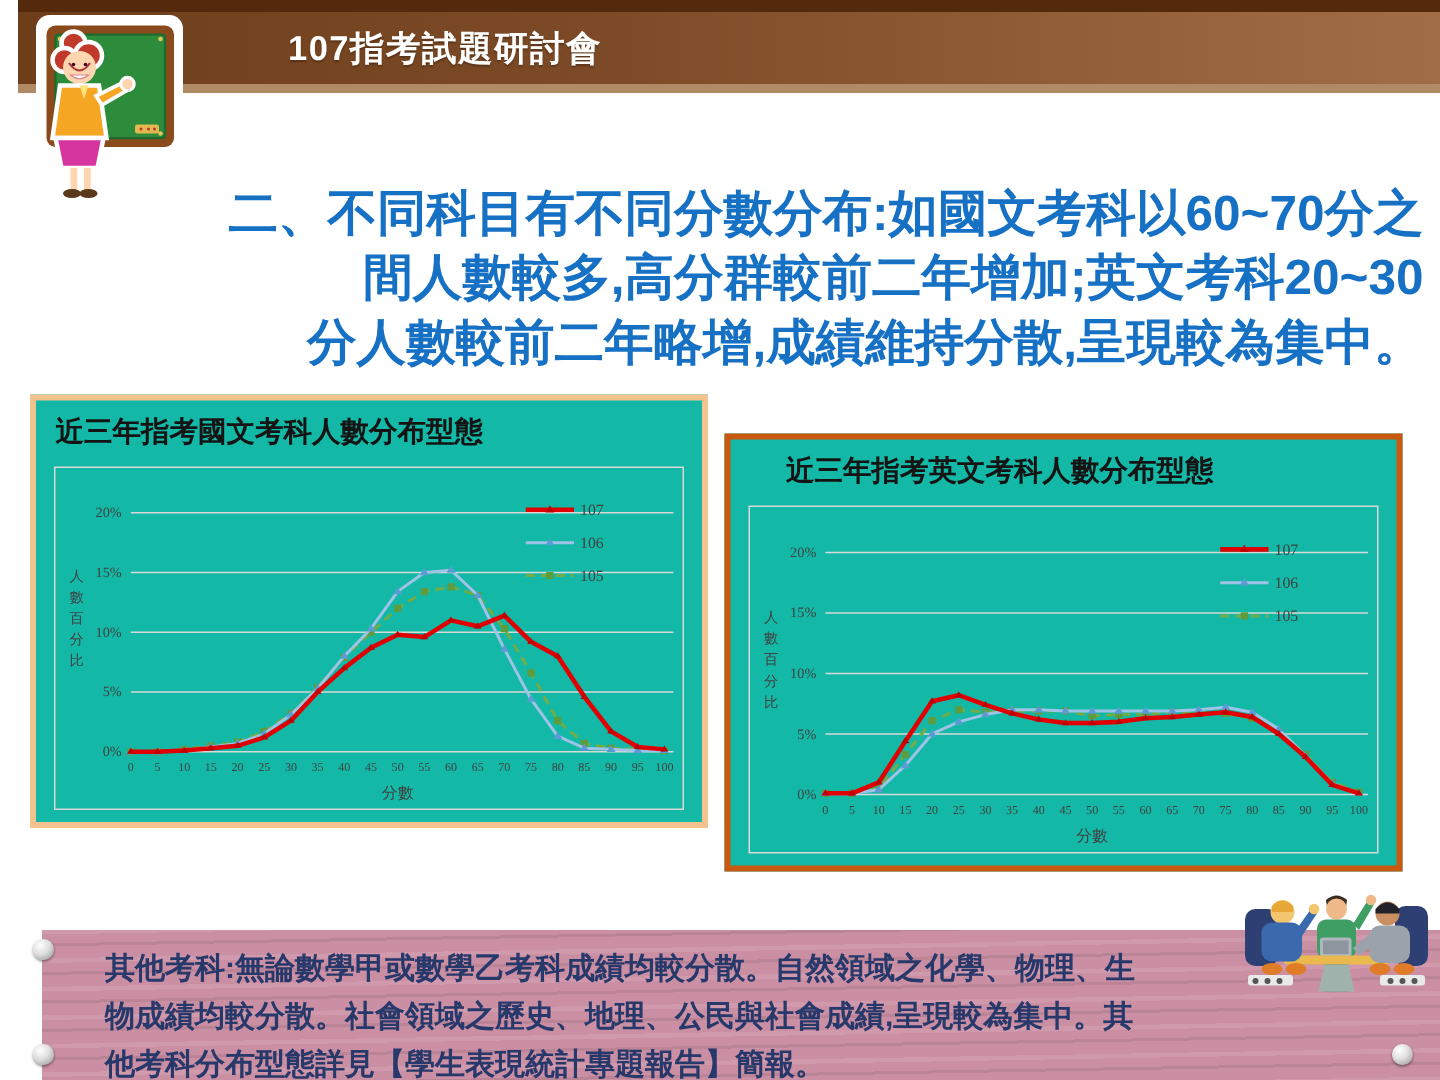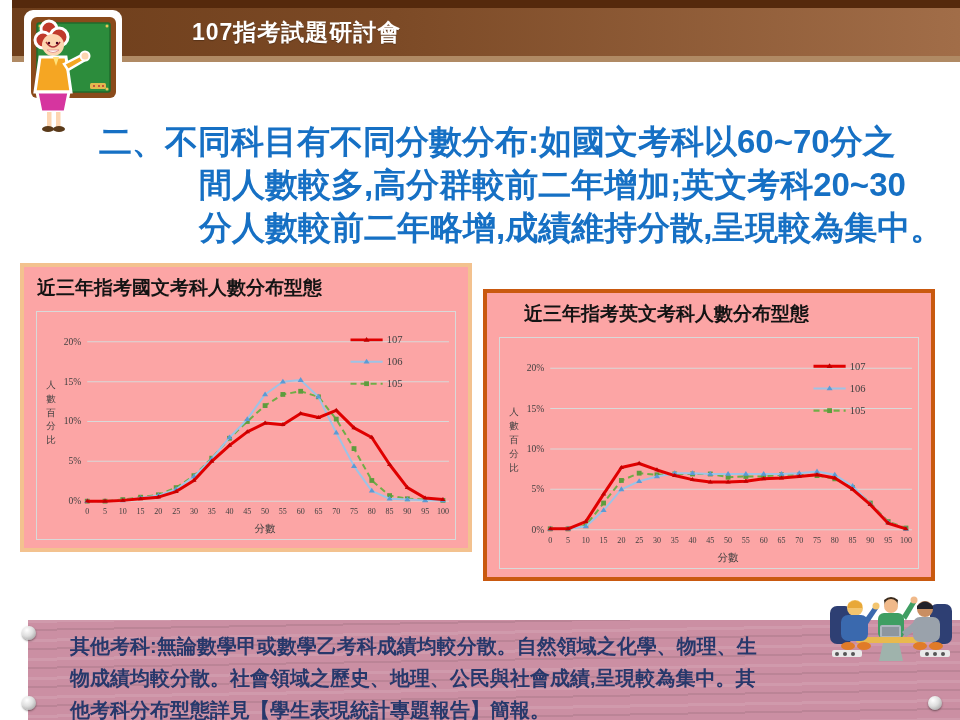--- a/index.html
+++ b/index.html
@@ -12,26 +12,26 @@
     border-top:8px solid #55290c;border-bottom:6px solid #b08a64;
     display:flex;align-items:center;}
   .header-title{color:#ffffff;font-weight:bold;font-size:23px;letter-spacing:1px;padding-left:180px;
     text-shadow:0 1px 1px rgba(0,0,0,.25);}
 
   
   .teacher{position:absolute;left:6px;top:4px;width:118px;height:130px;z-index:5;}
 
   
   .heading{position:absolute;left:99px;top:120px;width:850px;color:#1670c4;font-weight:bold;
-    font-size:33px;line-height:43px;}
+    font-size:33px;line-height:43px;text-align:right;}
   .heading .h-line{white-space:nowrap;}
   .heading .h-indent{margin-left:100px;}
 
   
-  .chart-box{position:absolute;background:#fca5a5;box-sizing:border-box;}
+  .chart-box{position:absolute;background:#14b8a6;box-sizing:border-box;}
   .chart-left{left:20px;top:263px;width:452px;height:289px;border:4px solid #f3c28f;}
   .chart-right{left:483px;top:289px;width:452px;height:292px;border:4px solid #c9590f;padding-left:24px;}
   .chart-title{padding:8px 0 0 13px;font-size:19px;font-weight:bold;color:#141414;white-space:nowrap;}
   .plot-frame{position:absolute;left:12px;right:12px;top:44px;bottom:8px;border:1px solid #d9d9d9;}
   .plot-frame svg{width:100%;height:100%;display:block;}
   .axis-text{font-family:"Liberation Serif",serif;fill:#404040;}
 
   
   .banner{position:absolute;left:0;top:620px;width:960px;height:100px;background:#cb8fa3;
     background-image:repeating-linear-gradient(179deg,rgba(255,255,255,.10) 0 3px,rgba(0,0,0,0) 3px 9px,rgba(0,0,0,.08) 9px 11px,rgba(0,0,0,0) 11px 19px);margin-left:28px;}

